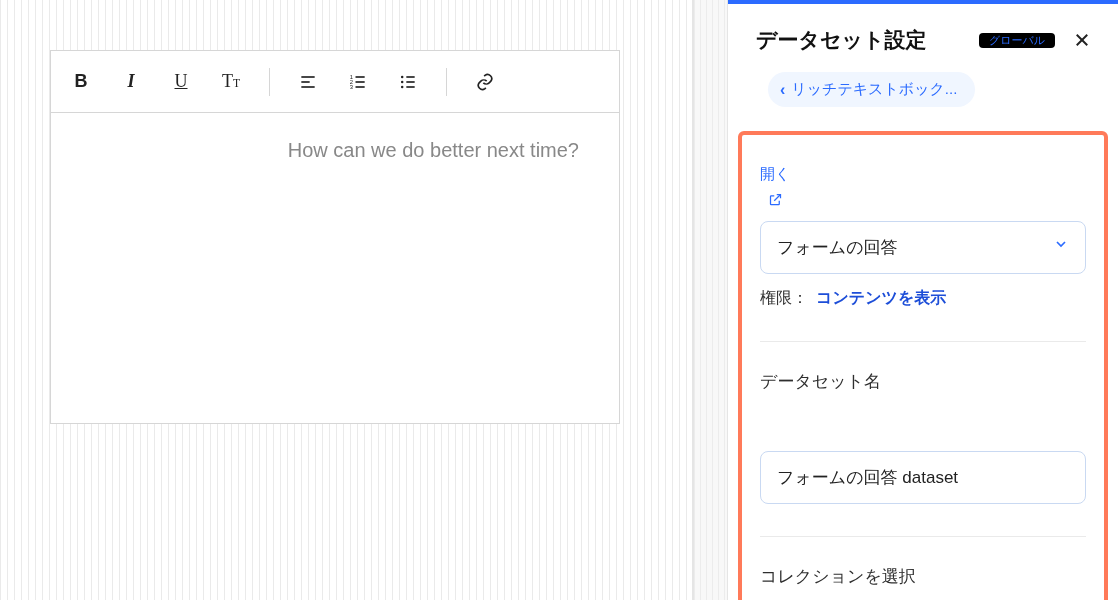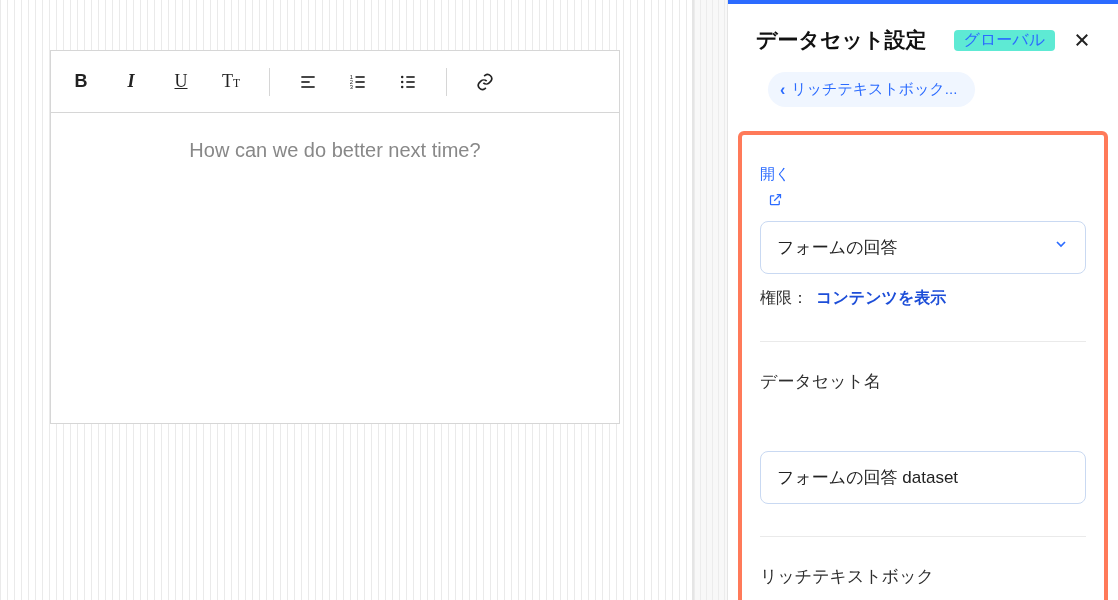--- a/index.html
+++ b/index.html
@@ -72,21 +72,21 @@
   .tb-btn span.tt { font-family: Georgia, serif; font-weight: 400; }
   .tb-btn span.tt small { font-size: 0.65em; }
 
   .editor-body {
     height: 310px;
     padding: 26px 40px;
   }
   .editor-placeholder {
     color: #888;
     font-size: 20px;
-    text-align: center;
+    text-align: right;
   }
 
   
   .gutter {
     width: 35px;
     background: #f8f8f8;
     border-left: 1px solid #e5e5e5;
     background-image: repeating-linear-gradient(
       90deg,
       #ececec 0, #ececec 1px,
@@ -110,23 +110,23 @@
     padding: 22px 24px 18px 28px;
     gap: 11px;
   }
   .panel-title {
     font-size: 21px;
     font-weight: 700;
     color: #111;
     flex: 1;
   }
   .badge {
-    background: #5eead4;
+    background: #000000;
     color: #2b6bff;
-    font-size: 16px;
+    font-size: 11px;
     padding: 0 10px;
     border-radius: 4px;
     font-weight: 500;
   }
   .close-btn {
     width: 24px;
     height: 24px;
     display: inline-flex;
     align-items: center;
     justify-content: center;
@@ -347,21 +347,21 @@
     <div class="section">
       <div class="section-label">データセット名</div>
       <div class="text-input">
         <span>フォームの回答 dataset</span>
       </div>
     </div>
 
     <div class="section-divider"></div>
 
     <div class="section">
-      <div class="section-label">リッチテキストボック</div>
+      <div class="section-label">コレクションを選択</div>
       <div class="select">
         <span>書き込み</span>
         <span class="chev-down">
           <svg viewBox="0 0 24 24" width="16" height="16" stroke="#2b6bff" stroke-width="2.5" fill="none">
               <polyline points="6 9 12 15 18 9"></polyline>
             </svg>
         </span>
       </div>
     </div>
 

